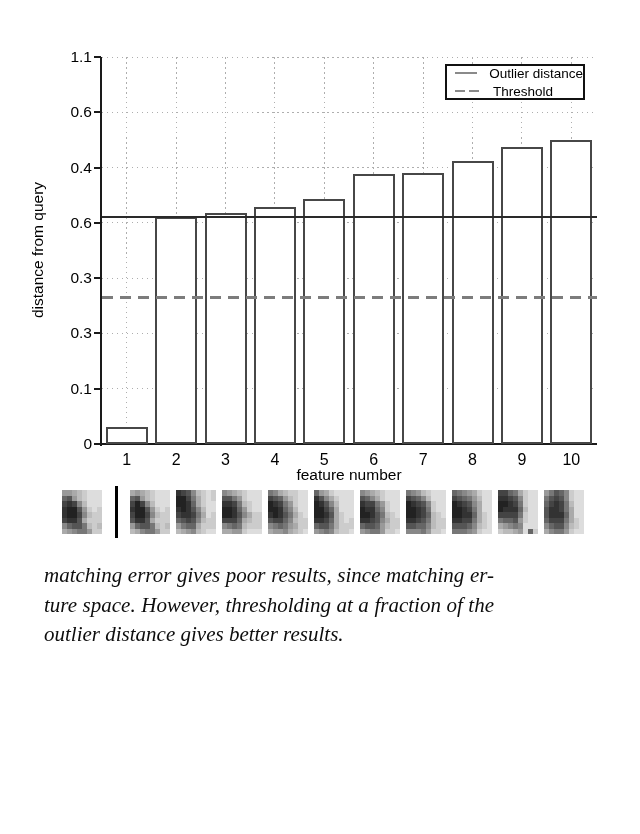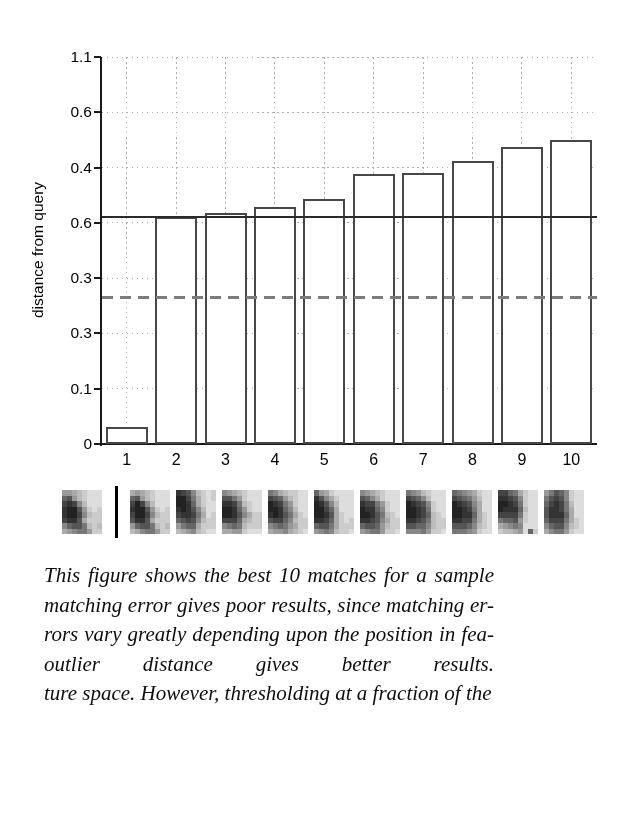--- a/index.html
+++ b/index.html
@@ -83,21 +83,36 @@
         <div class="bar" style="left: 250.7px; top: 117.206px; width: 42px; height: 269.794px;"></div>
         <div class="bar" style="left: 300.1px; top: 116.1px; width: 42px; height: 270.9px;"></div>
         <div class="bar" style="left: 349.5px; top: 103.937px; width: 42px; height: 283.063px;"></div>
         <div class="bar" style="left: 398.9px; top: 90.1157px; width: 42px; height: 296.884px;"></div>
         <div class="bar" style="left: 448.3px; top: 83.4814px; width: 42px; height: 303.519px;"></div>
         <div class="refline-solid" style="top: 159.329px;"></div>
         <div class="refline-dashed" style="top: 239.493px;"></div>
       </div>
 
     <div class="ytitle">distance from query</div>
+    <div class="xtitle">feature number</div>
 
+    <div class="legend">
+      <div class="lrow">
+        <span class="swwrap">
+          <span class="sw-solid"></span>
+        </span>
+        <span class="ltext">Outlier distance</span>
+      </div>
+      <div class="lrow">
+        <span class="swwrap">
+          <span class="sw-dashed"></span>
+        </span>
+        <span class="ltext">Threshold</span>
+      </div>
+    </div>
   <div class="ytick" style="left: 94px; top: 443px;"></div>
       <div class="ylab" style="left: 48px; top: 435px;">0</div>
       <div class="ytick" style="left: 94px; top: 387.714px;"></div>
       <div class="ylab" style="left: 48px; top: 379.714px;">0.1</div>
       <div class="ytick" style="left: 94px; top: 332.429px;"></div>
       <div class="ylab" style="left: 48px; top: 324.429px;">0.3</div>
       <div class="ytick" style="left: 94px; top: 277.143px;"></div>
       <div class="ylab" style="left: 48px; top: 269.143px;">0.3</div>
       <div class="ytick" style="left: 94px; top: 221.857px;"></div>
       <div class="ylab" style="left: 48px; top: 213.857px;">0.6</div>
@@ -843,20 +858,18 @@
         <div style="background: rgb(119, 119, 119);"></div>
         <div style="background: rgb(119, 119, 119);"></div>
         <div style="background: rgb(153, 153, 153);"></div>
         <div style="background: rgb(204, 204, 204);"></div>
         <div style="background: rgb(221, 221, 221);"></div>
         <div style="background: rgb(221, 221, 221);"></div>
       </div>
     </div>
 
   <div class="caption">
-    <div class="cap-line">This figure shows the best 10 matches for a sample</div>
     <div class="cap-line">matching error gives poor results, since matching er-</div>
-    <div class="cap-line">rors vary greatly depending upon the position in fea-</div>
+    <div class="cap-line">ture space. However, thresholding at a fraction of the</div>
     <div class="cap-line">outlier distance gives better results.</div>
-    <div class="cap-line">ture space. However, thresholding at a fraction of the</div>
   </div>
 
 </div>
 
 </body></html>

